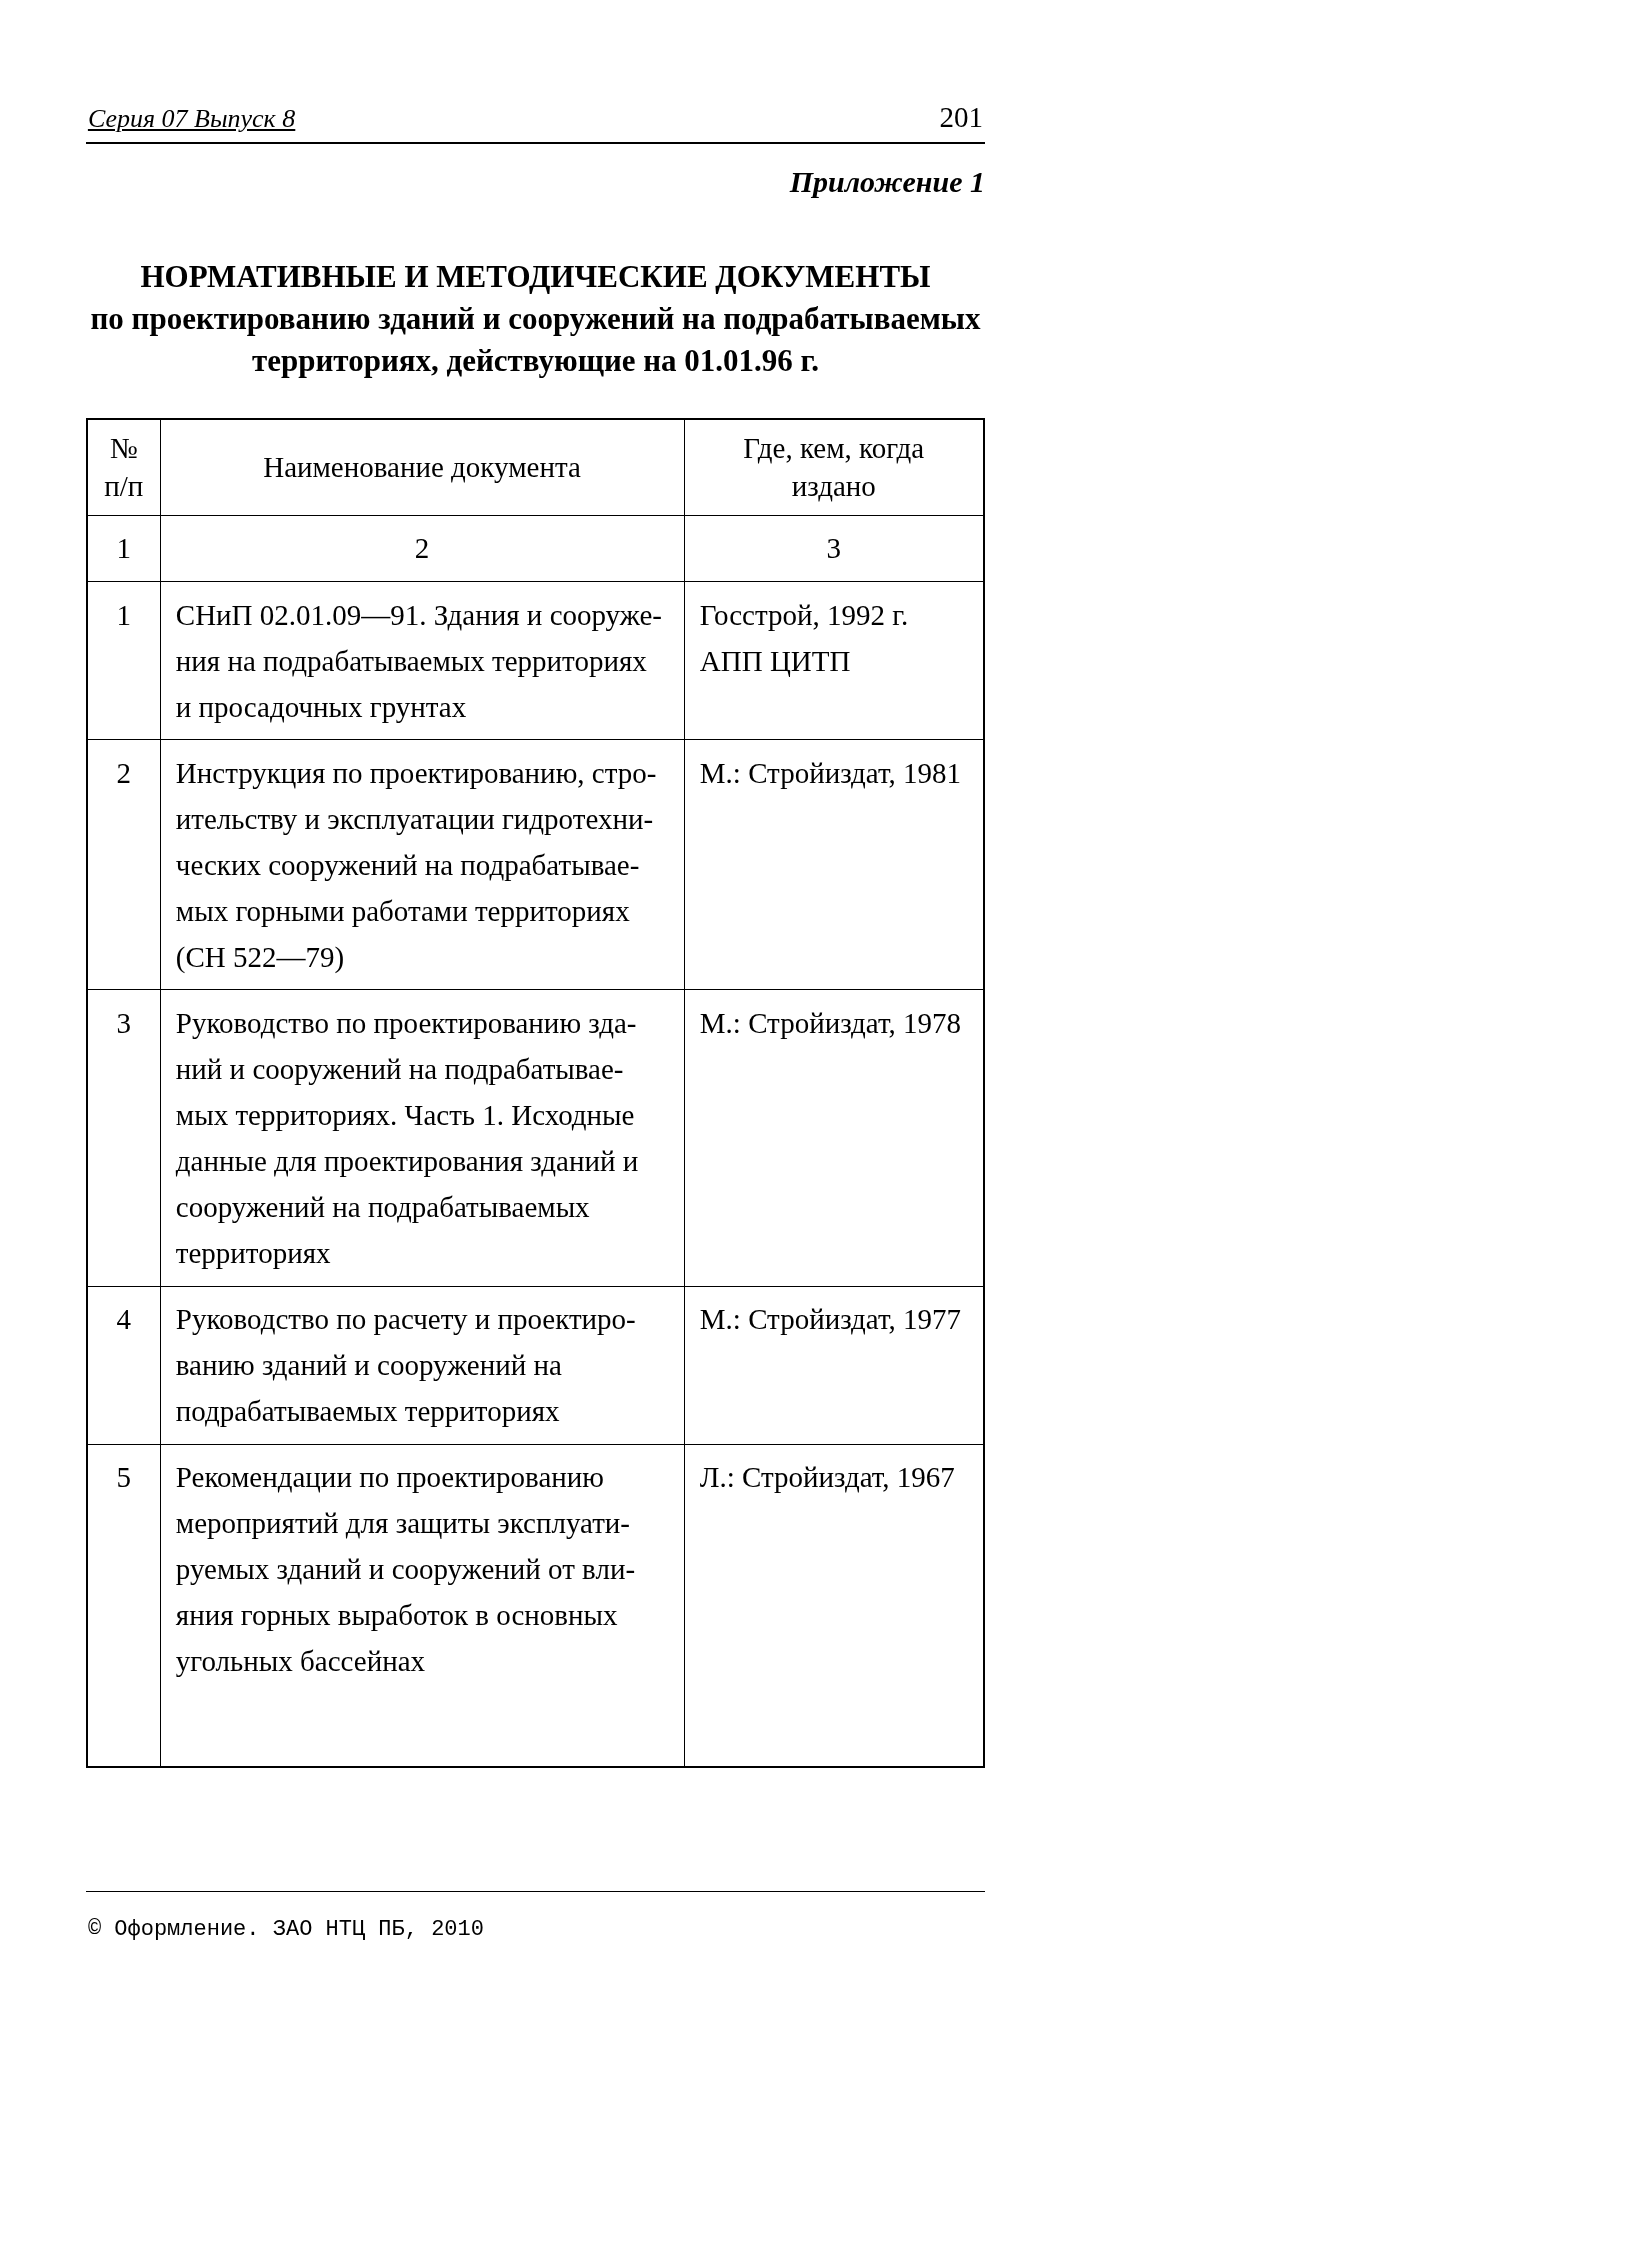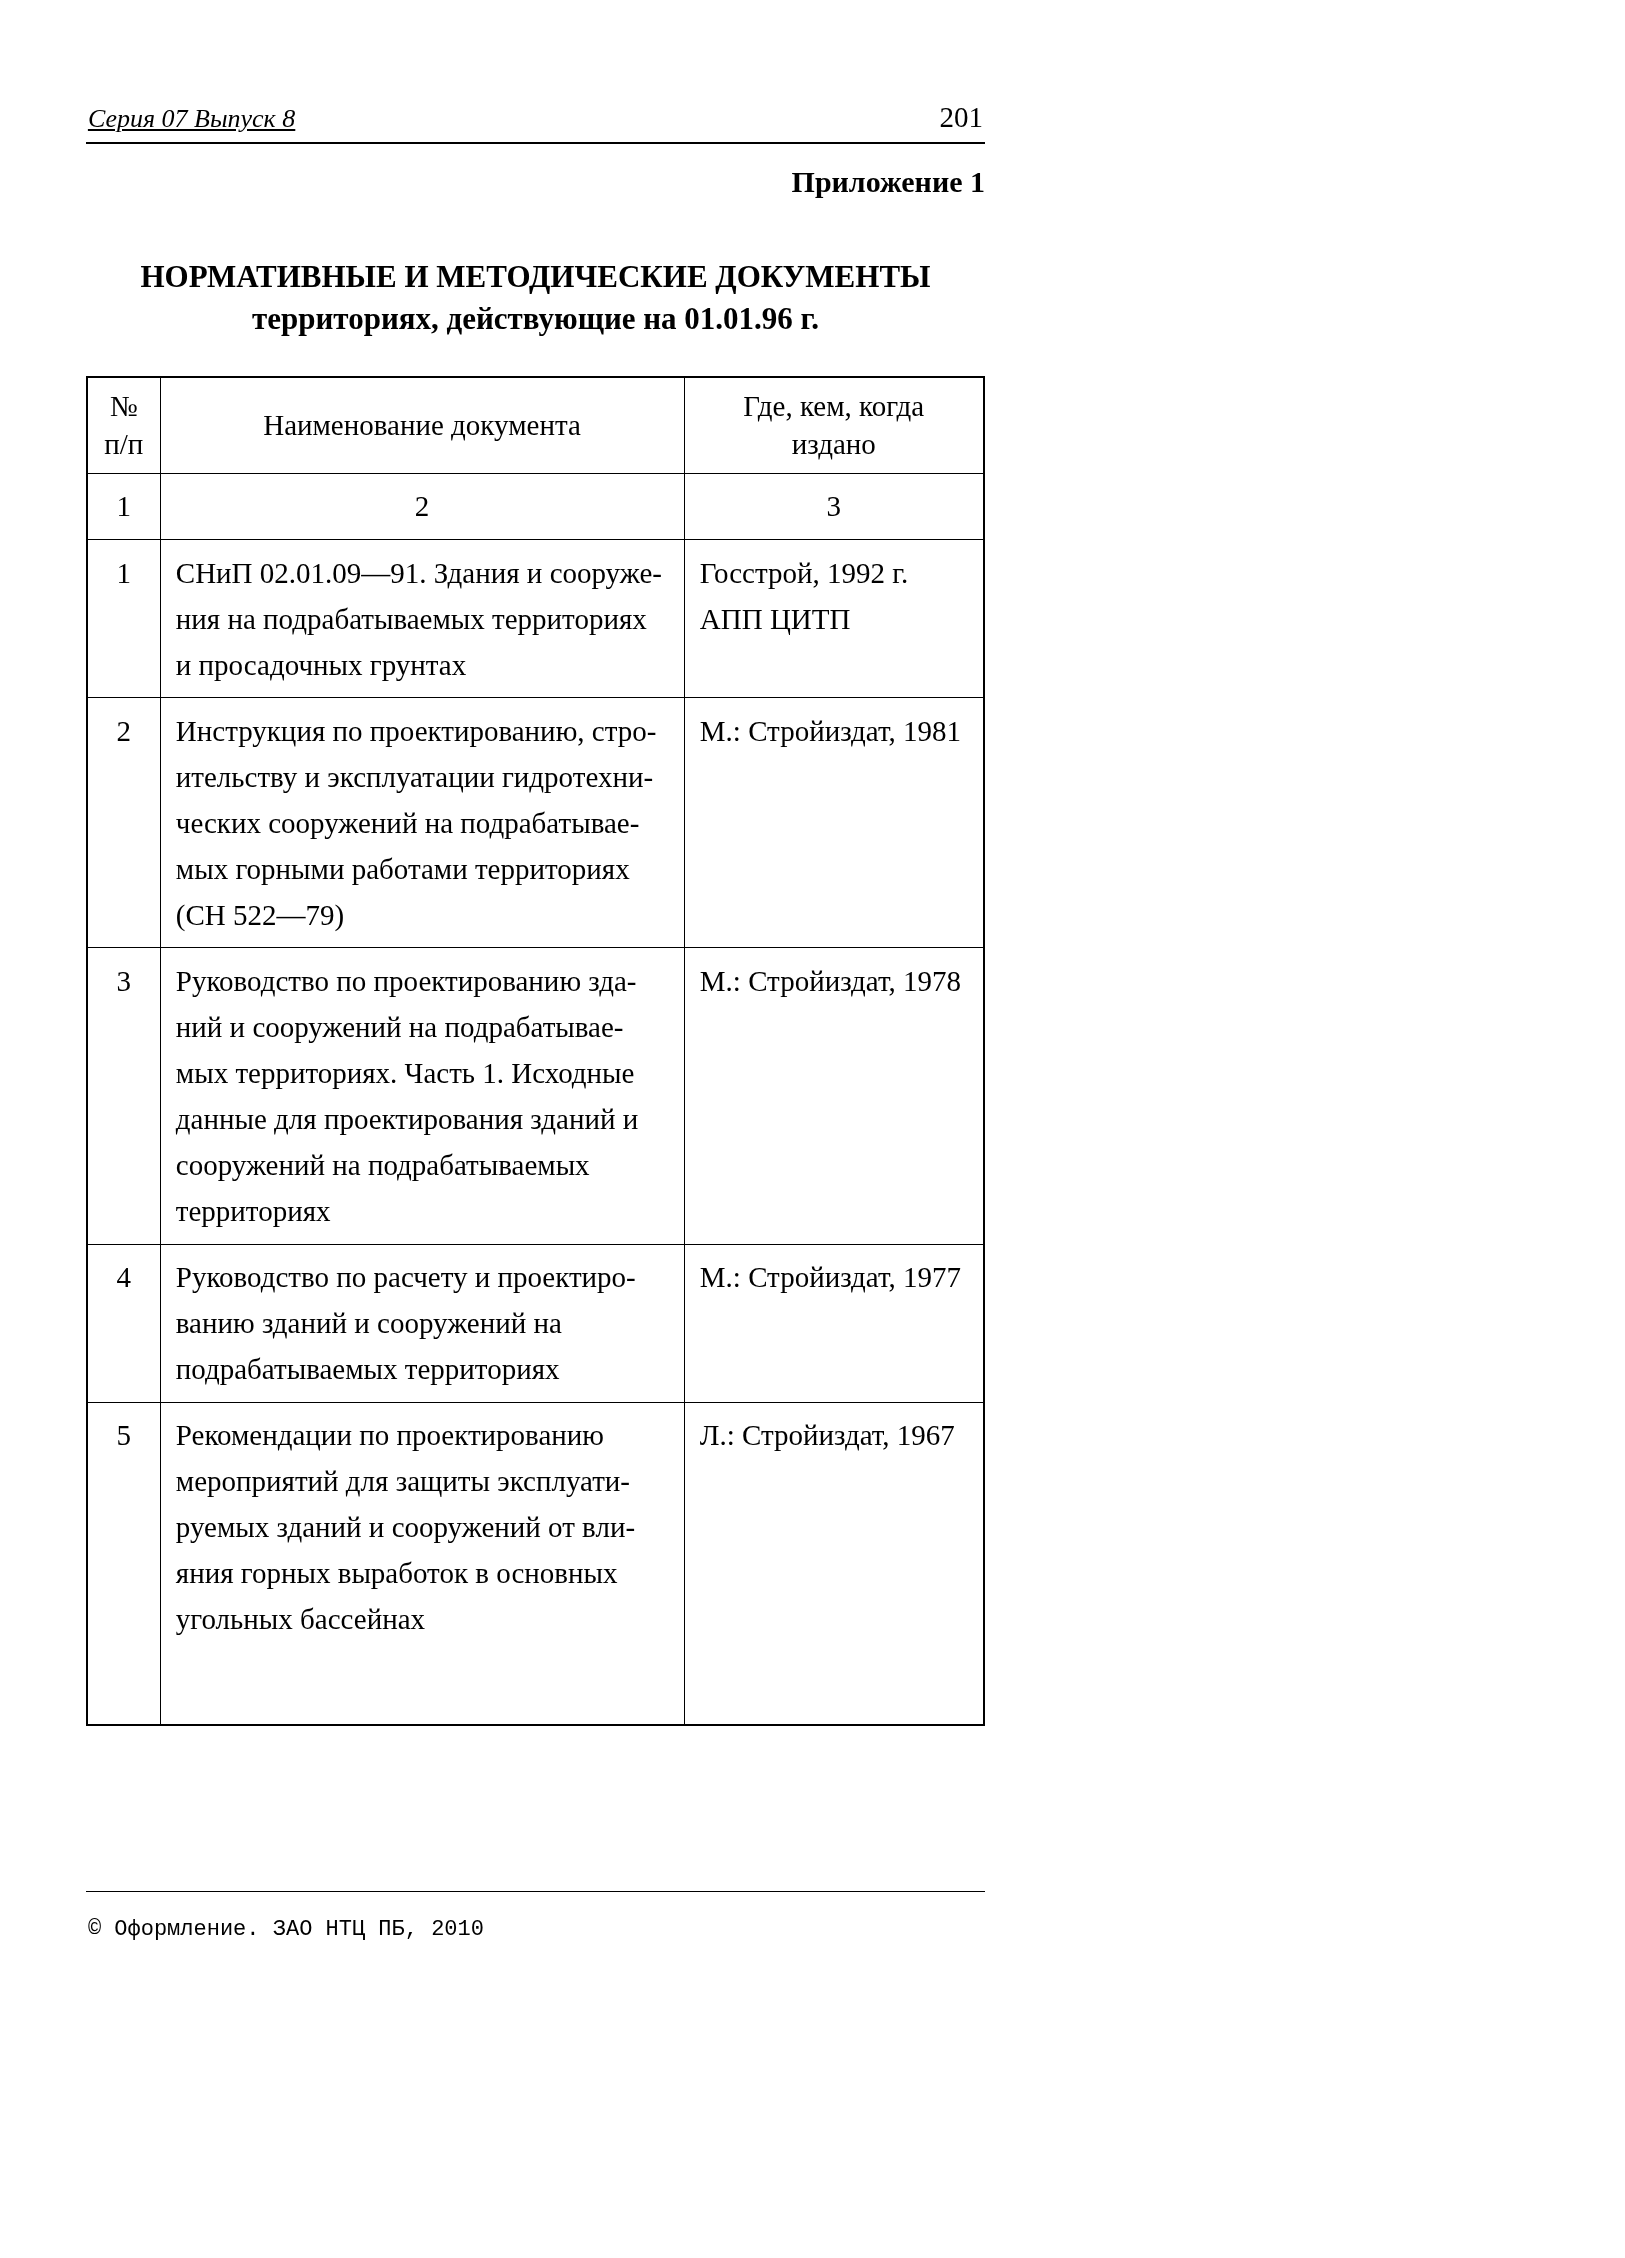--- a/index.html
+++ b/index.html
@@ -36,20 +36,21 @@
   .pagenum {
     font-size: 29px;
   }
   .head-rule {
     border-top: 2.9px solid #000;
     margin-top: 7.6px;
   }
   .annex {
     text-align: right;
     font-weight: bold;
+    font-style: italic;
     font-size: 30px;
     margin-top: 21px;
   }
   .doc-title {
     text-align: center;
     font-weight: bold;
     font-size: 31px;
     line-height: 42px;
     margin-top: 57px;
   }
@@ -113,20 +114,21 @@
   <div class="running-head">
     <span class="series">Серия 07  Выпуск 8</span>
     <span class="pagenum">201</span>
   </div>
   <div class="head-rule"></div>
 
   <div class="annex">Приложение 1</div>
 
   <div class="doc-title">
     <div>НОРМАТИВНЫЕ И МЕТОДИЧЕСКИЕ ДОКУМЕНТЫ</div>
+    <div>по проектированию зданий и сооружений на подрабатываемых</div>
     <div>территориях, действующие на 01.01.96 г.</div>
   </div>
 
   <table class="docs">
     <colgroup>
       <col style="width:73px">
       <col style="width:524px">
       <col>
     </colgroup>
     <thead>

